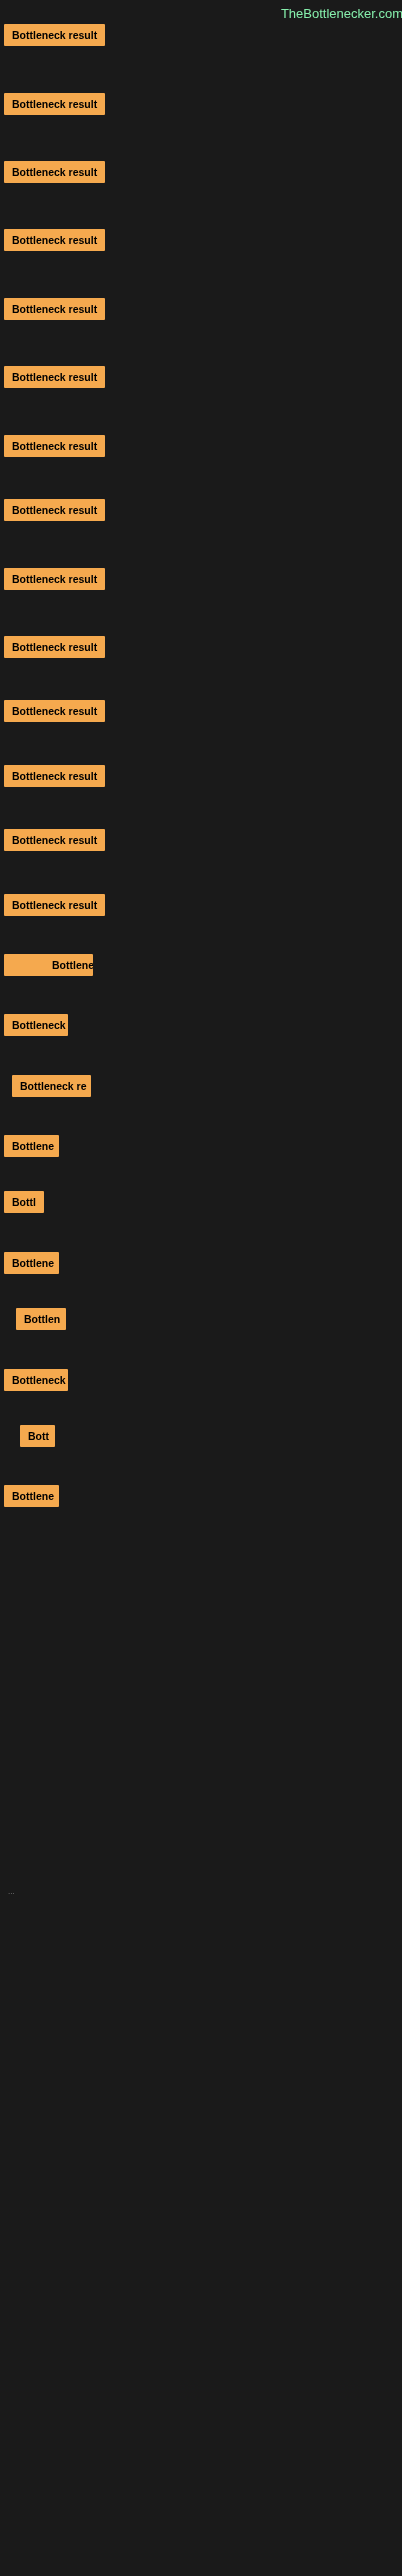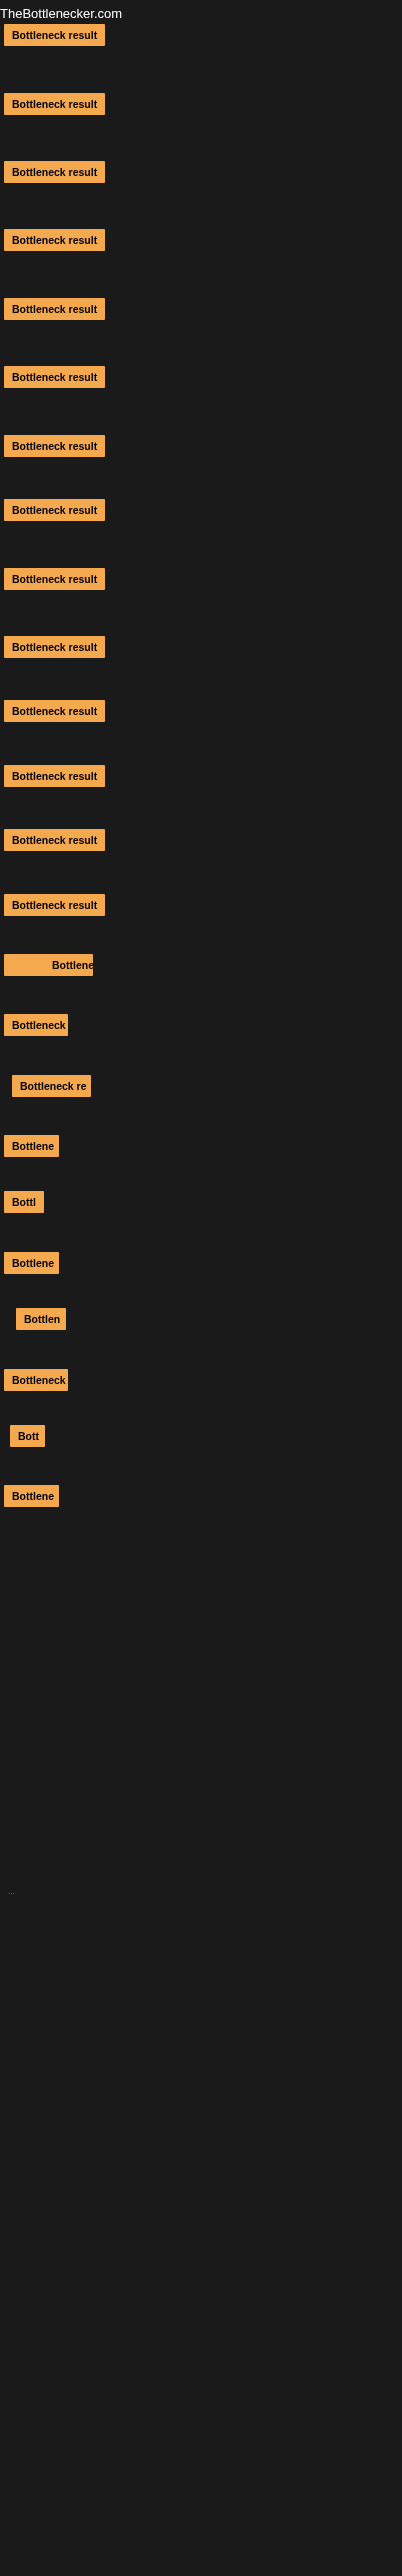--- a/index.html
+++ b/index.html
@@ -8,22 +8,22 @@
       box-sizing: border-box;
     }
     body {
       width: 403px;
       min-height: 2576px;
       background-color: #1a1a1a;
       font-family: Arial, sans-serif;
       position: relative;
     }
     .site-title {
-      text-align: left;
-      color: #ffffff;
+      text-align: right;
+      color: #86efac;
       font-size: 13px;
       padding: 6.4px 0 3.2px 0;
       font-weight: normal;
     }
     .bottleneck-card {
       background-color: #f5a94e;
       color: #000;
       font-size: 10.5px;
       font-weight: bold;
       padding: 4.8px 8px;
@@ -59,18 +59,18 @@
       <div style="position: absolute; top: 829px; left: 4px;"><div class="bottleneck-card" style="max-width: 105px;">Bottleneck result</div></div>
       <div style="position: absolute; top: 894px; left: 4px;"><div class="bottleneck-card" style="max-width: 105px;">Bottleneck result</div></div>
       <div style="position: absolute; top: 954px; left: 4px;"><div class="bottleneck-card" style="max-width: 89px; padding-left: 48px;">Bottleneck res</div></div>
       <div style="position: absolute; top: 1014px; left: 4px;"><div class="bottleneck-card" style="max-width: 64px;">Bottleneck</div></div>
       <div style="position: absolute; top: 1075px; left: 12px;"><div class="bottleneck-card" style="max-width: 79px;">Bottleneck re</div></div>
       <div style="position: absolute; top: 1135px; left: 4px;"><div class="bottleneck-card" style="max-width: 55px;">Bottlene</div></div>
       <div style="position: absolute; top: 1191px; left: 4px;"><div class="bottleneck-card" style="max-width: 42px;">Bottl</div></div>
       <div style="position: absolute; top: 1252px; left: 4px;"><div class="bottleneck-card" style="max-width: 55px;">Bottlene</div></div>
       <div style="position: absolute; top: 1308px; left: 16px;"><div class="bottleneck-card" style="max-width: 50px;">Bottlen</div></div>
       <div style="position: absolute; top: 1369px; left: 4px;"><div class="bottleneck-card" style="max-width: 64px;">Bottleneck</div></div>
-      <div style="position: absolute; top: 1425px; left: 10px;"><div class="bottleneck-card" style="max-width: 35px;">Bott</div></div>
+      <div style="position: absolute; top: 1425px; left: 20px;"><div class="bottleneck-card" style="max-width: 35px;">Bott</div></div>
       <div style="position: absolute; top: 1485px; left: 4px;"><div class="bottleneck-card" style="max-width: 55px;">Bottlene</div></div>
     </div>
   <div class="ellipsis-indicator" style="position:absolute; top:1884px; left:4px;">...</div>
 </div>
 
 
 </body></html>

